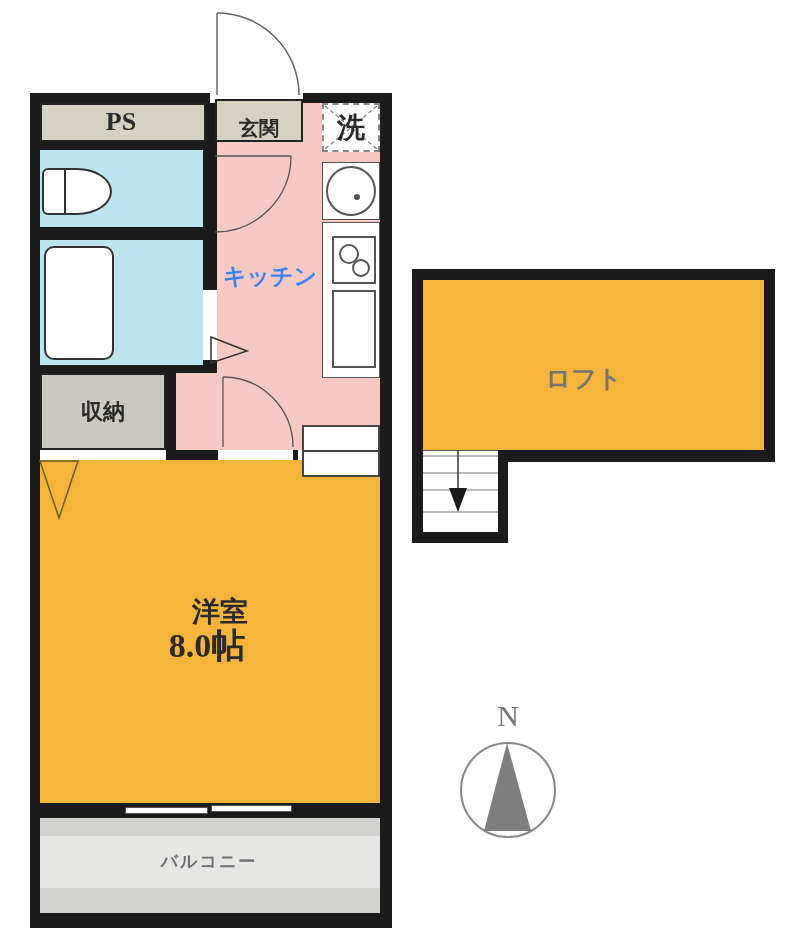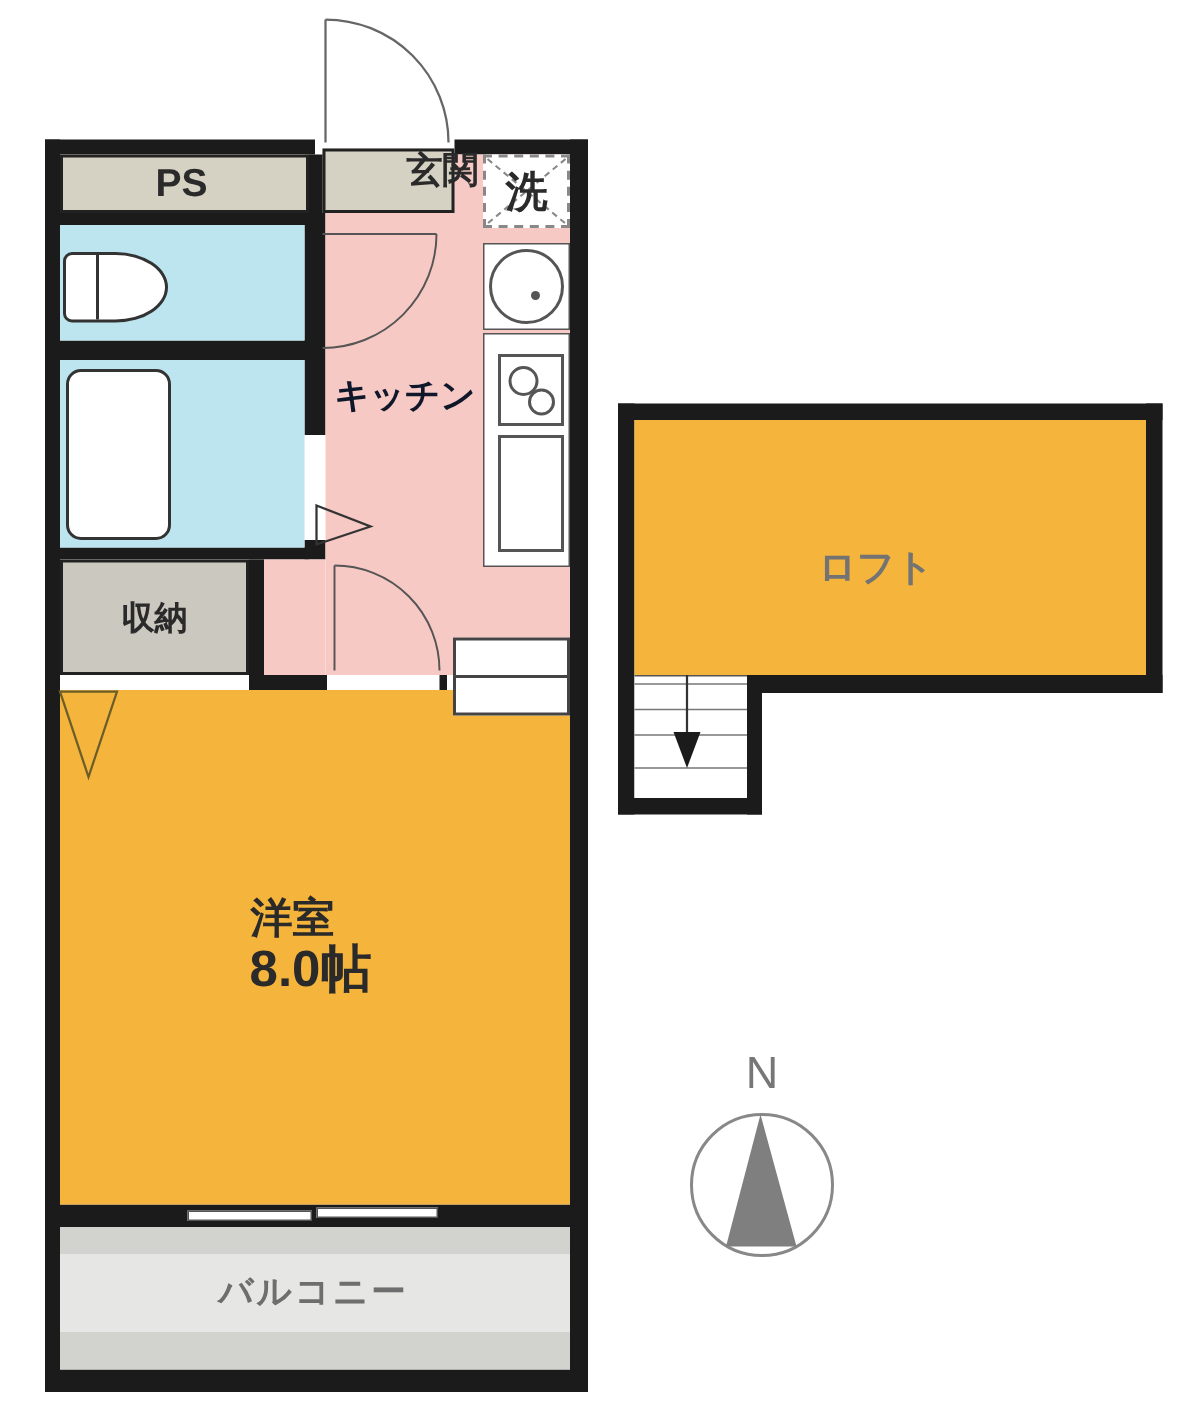--- a/index.html
+++ b/index.html
@@ -2,21 +2,21 @@
 <html><head>
 <meta charset="utf-8">
 <style>
   html,body{margin:0;padding:0;background:#fff;}
   .plan{position:relative;width:800px;height:942px;background:#ffffff;overflow:hidden;
         font-family:"Liberation Sans","DejaVu Sans",sans-serif;}
   .abs{position:absolute;}
   .wall{position:absolute;background:#1b1b1b;}
   .room{position:absolute;box-sizing:border-box;}
   .lbl{position:absolute;transform:translate(-50%,-50%);white-space:nowrap;
-       color:#2a2a2a;font-weight:bold;}
+       color:#2a2a2a;font-weight:bold;font-family:Liberation Serif, serif;}
   .fix{position:absolute;box-sizing:border-box;background:#fff;}
   svg.overlay{position:absolute;left:0;top:0;pointer-events:none;}
 </style>
 </head>
 <body>
 
 <div class="plan">
 
   <div class="wall" style="left:30px;top:93px;width:180px;height:10px;"></div>
   <div class="wall" style="left:303px;top:93px;width:89px;height:10px;"></div>
@@ -108,23 +108,23 @@
       <line x1="325" y1="106" x2="377" y2="149"></line>
         <line x1="377" y1="106" x2="325" y2="149"></line>
     </g>
     <g>
       <circle cx="508" cy="790" r="47" fill="none" stroke="#888" stroke-width="2"></circle>
       <polygon points="507,743 531,831 484,831" fill="#7f7f7f"></polygon>
     </g>
   </svg>
 
   <div class="lbl" style="left:121px;top:122px;font-size:26px;">PS</div>
-  <div class="lbl" style="left:259px;top:113px;font-size:24px;margin-left:36px;">玄関</div>
+  <div class="lbl" style="left:259px;top:128px;font-size:20px;">玄関</div>
   <div class="lbl" style="left:351px;top:128px;font-size:28px;">洗</div>
-  <div class="lbl" style="left:270px;top:264px;font-size:23px;color:#0f172a;">キッチン</div>
+  <div class="lbl" style="left:270px;top:276px;font-size:23px;color:#3b82f6;">キッチン</div>
   <div class="lbl" style="left:103px;top:412px;font-size:22px;">収納</div>
-  <div class="lbl" style="left:195px;top:612px;font-size:28px;">洋室</div>
+  <div class="lbl" style="left:220px;top:612px;font-size:28px;">洋室</div>
   <div class="lbl" style="left:207px;top:646px;font-size:34px;">8.0帖</div>
   <div class="lbl" style="left:584px;top:378px;font-size:25px;color:#737373;">ロフト</div>
-  <div class="lbl" style="left:209px;top:861px;font-size:23px;color:#6e6e6e;letter-spacing:2px;">バルコニー</div>
+  <div class="lbl" style="left:209px;top:861px;font-size:17px;color:#6e6e6e;letter-spacing:2px;">バルコニー</div>
   <div class="lbl" style="left:508px;top:716px;font-size:30px;color:#777;font-weight:normal;">N</div>
 
 </div>
 
 </body></html>

